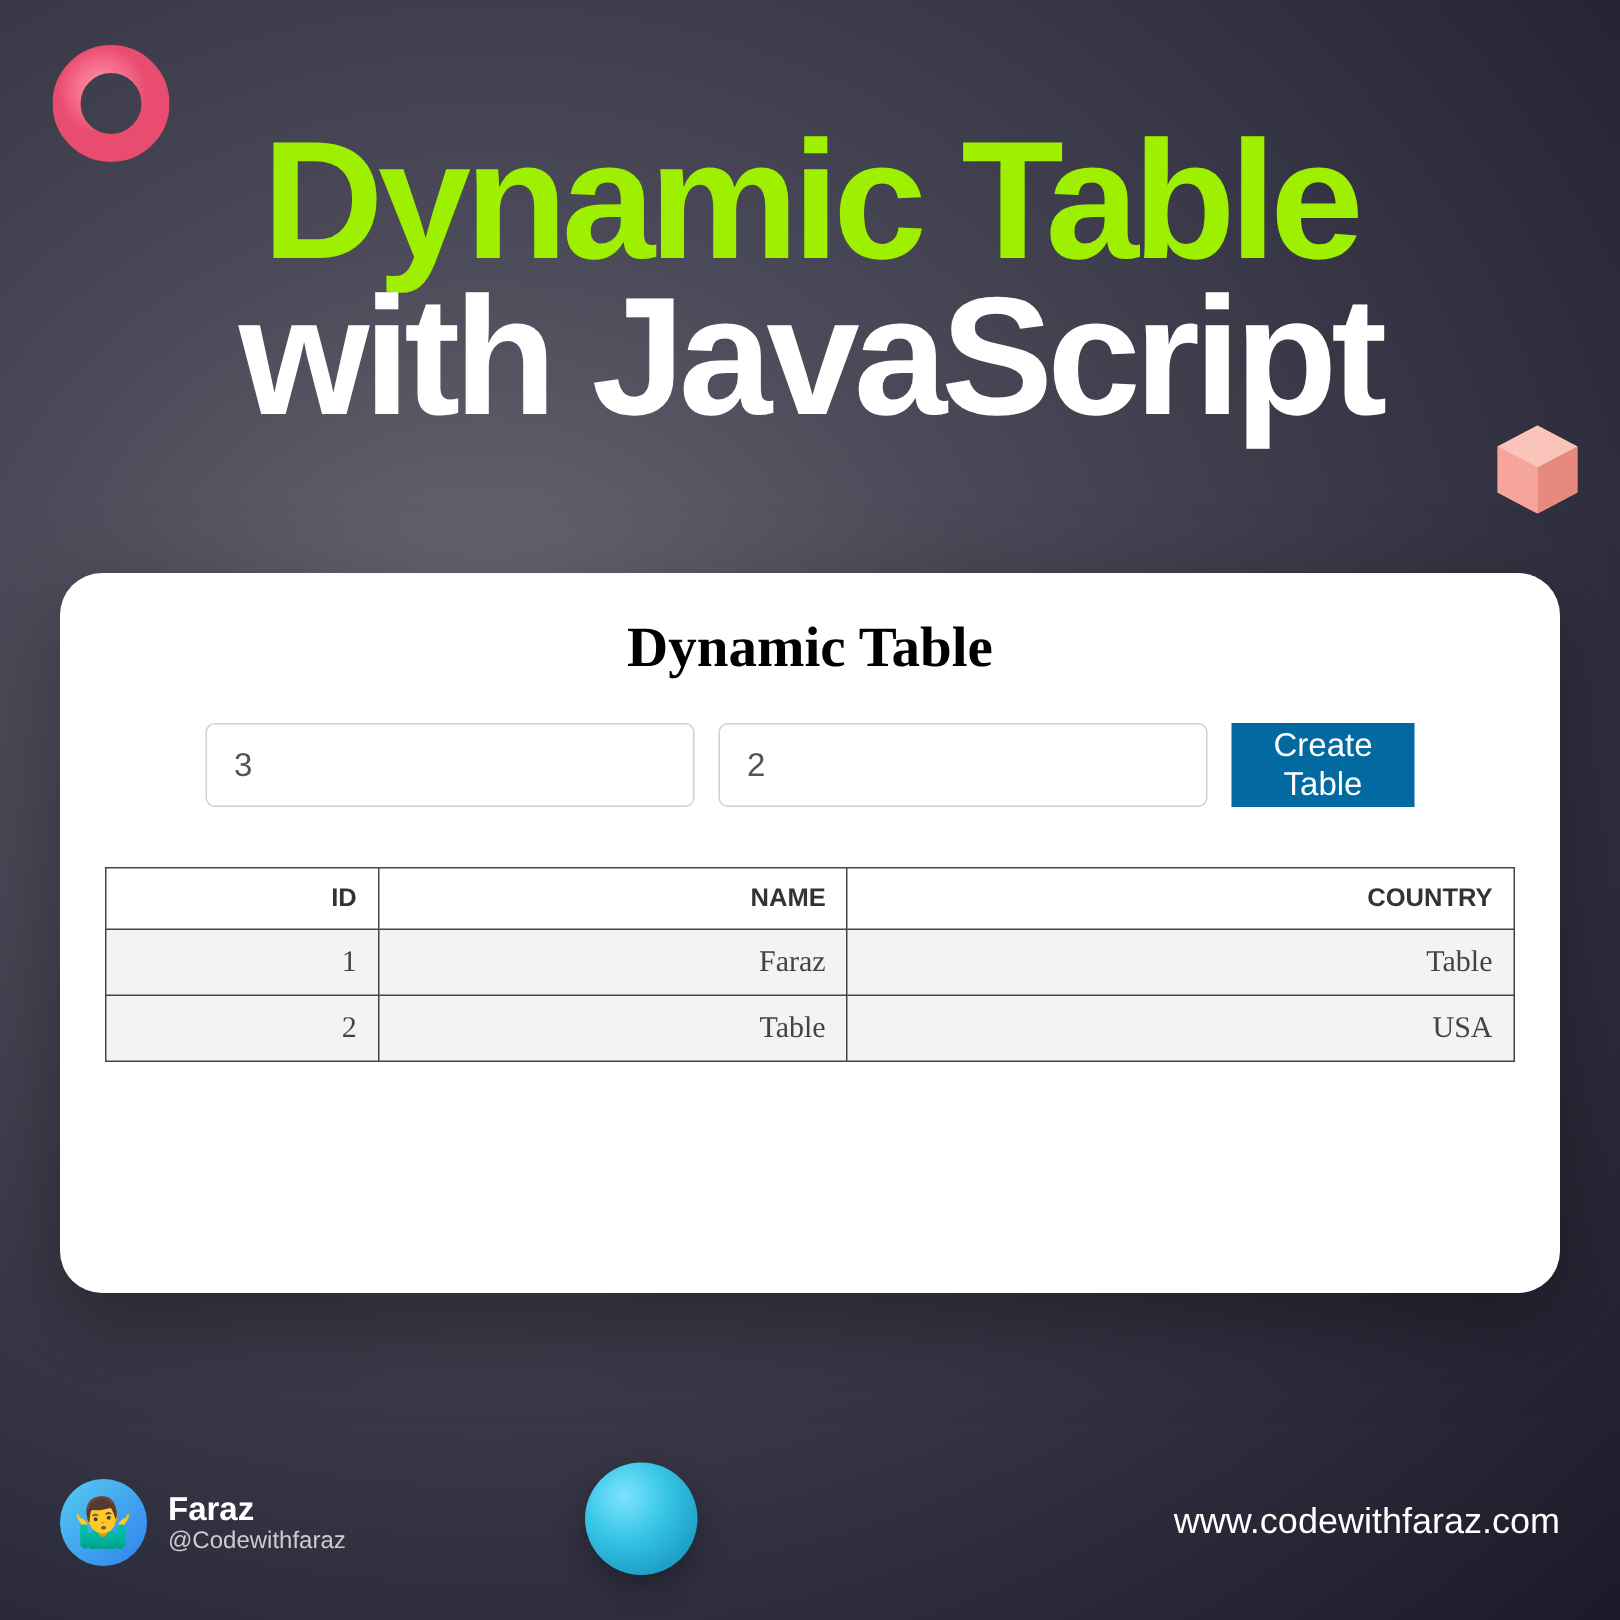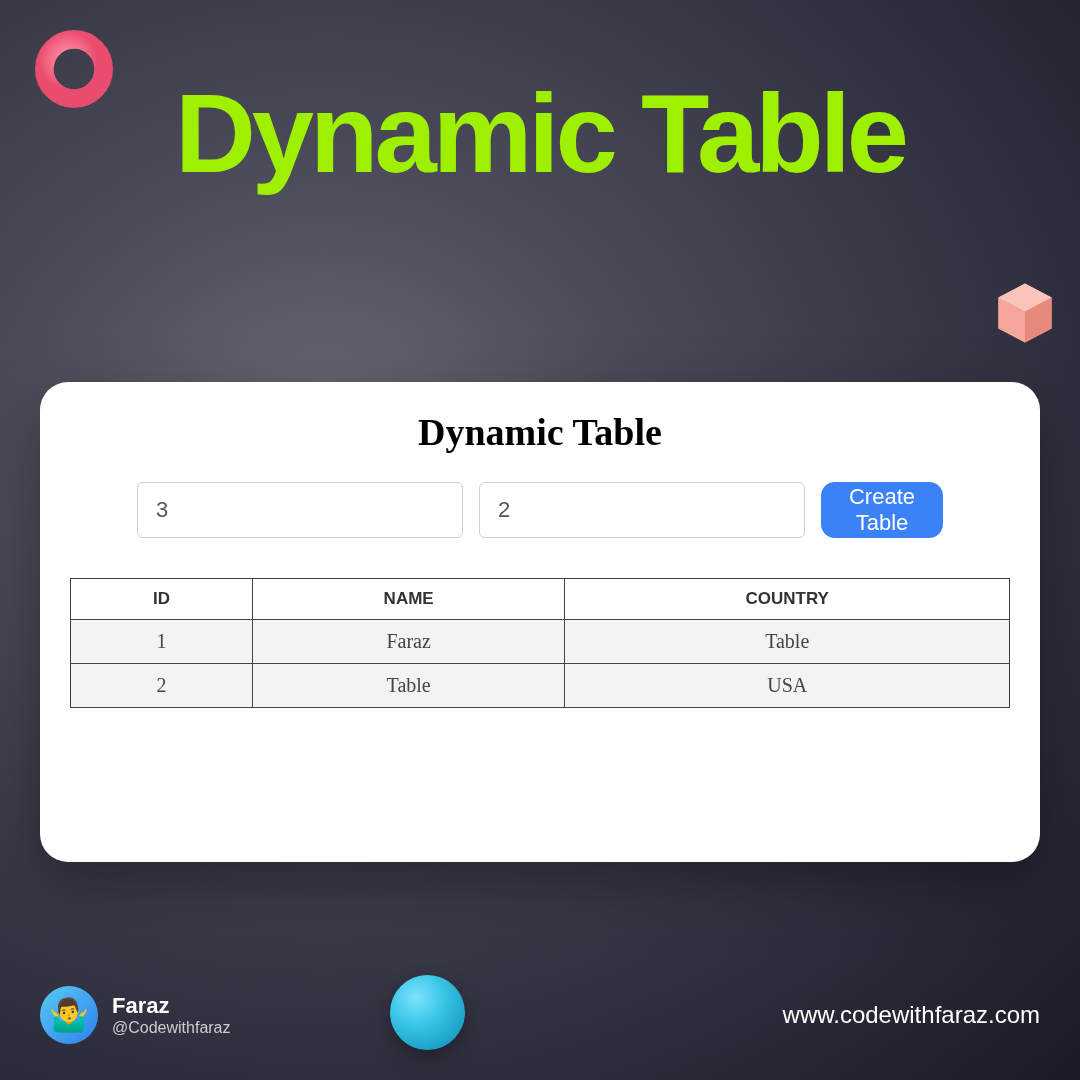--- a/index.html
+++ b/index.html
@@ -112,39 +112,39 @@
     border-radius: 6px;
     padding: 0 18px;
     font-size: 22px;
     color: #555;
     font-family: Arial, sans-serif;
   }
 
   .create-btn {
     height: 56px;
     padding: 0 28px;
-    background: #3b82f6;
+    background: #0369a1;
     color: #ffffff;
     border: none;
-    border-radius: 14px;
+    border-radius: 0;
     font-size: 22px;
     cursor: pointer;
     font-family: Arial, sans-serif;
   }
 
   table {
     width: 100%;
     border-collapse: collapse;
     border: 1.5px solid #444;
   }
 
   th, td {
     border: 1.5px solid #444;
     padding: 10px 14px;
-    text-align: center;
+    text-align: right;
   }
 
   th {
     font-family: Arial, sans-serif;
     font-weight: bold;
     font-size: 17px;
     color: #333;
     background: #ffffff;
   }
 
@@ -224,20 +224,21 @@
     <polygon points="50,8 88,28 50,48 12,28" fill="#fbc4bb"></polygon>
     <polygon points="50,48 88,28 88,72 50,92" fill="#e8897e"></polygon>
     <polygon points="12,28 50,48 50,92 12,72" fill="#f5a59b"></polygon>
   </svg>
 </div>
 
 <div class="sphere"></div>
 
 <div class="heading">
   <div class="heading-line1">Dynamic Table</div>
+  <div class="heading-line2">with JavaScript</div>
 </div>
 
 <div class="card">
   <div class="card-title">Dynamic Table</div>
 
   <div class="controls">
     <input class="input-field" value="3" style="">
     <input class="input-field" value="2" style="">
     <button class="create-btn">Create Table</button>
   </div>

